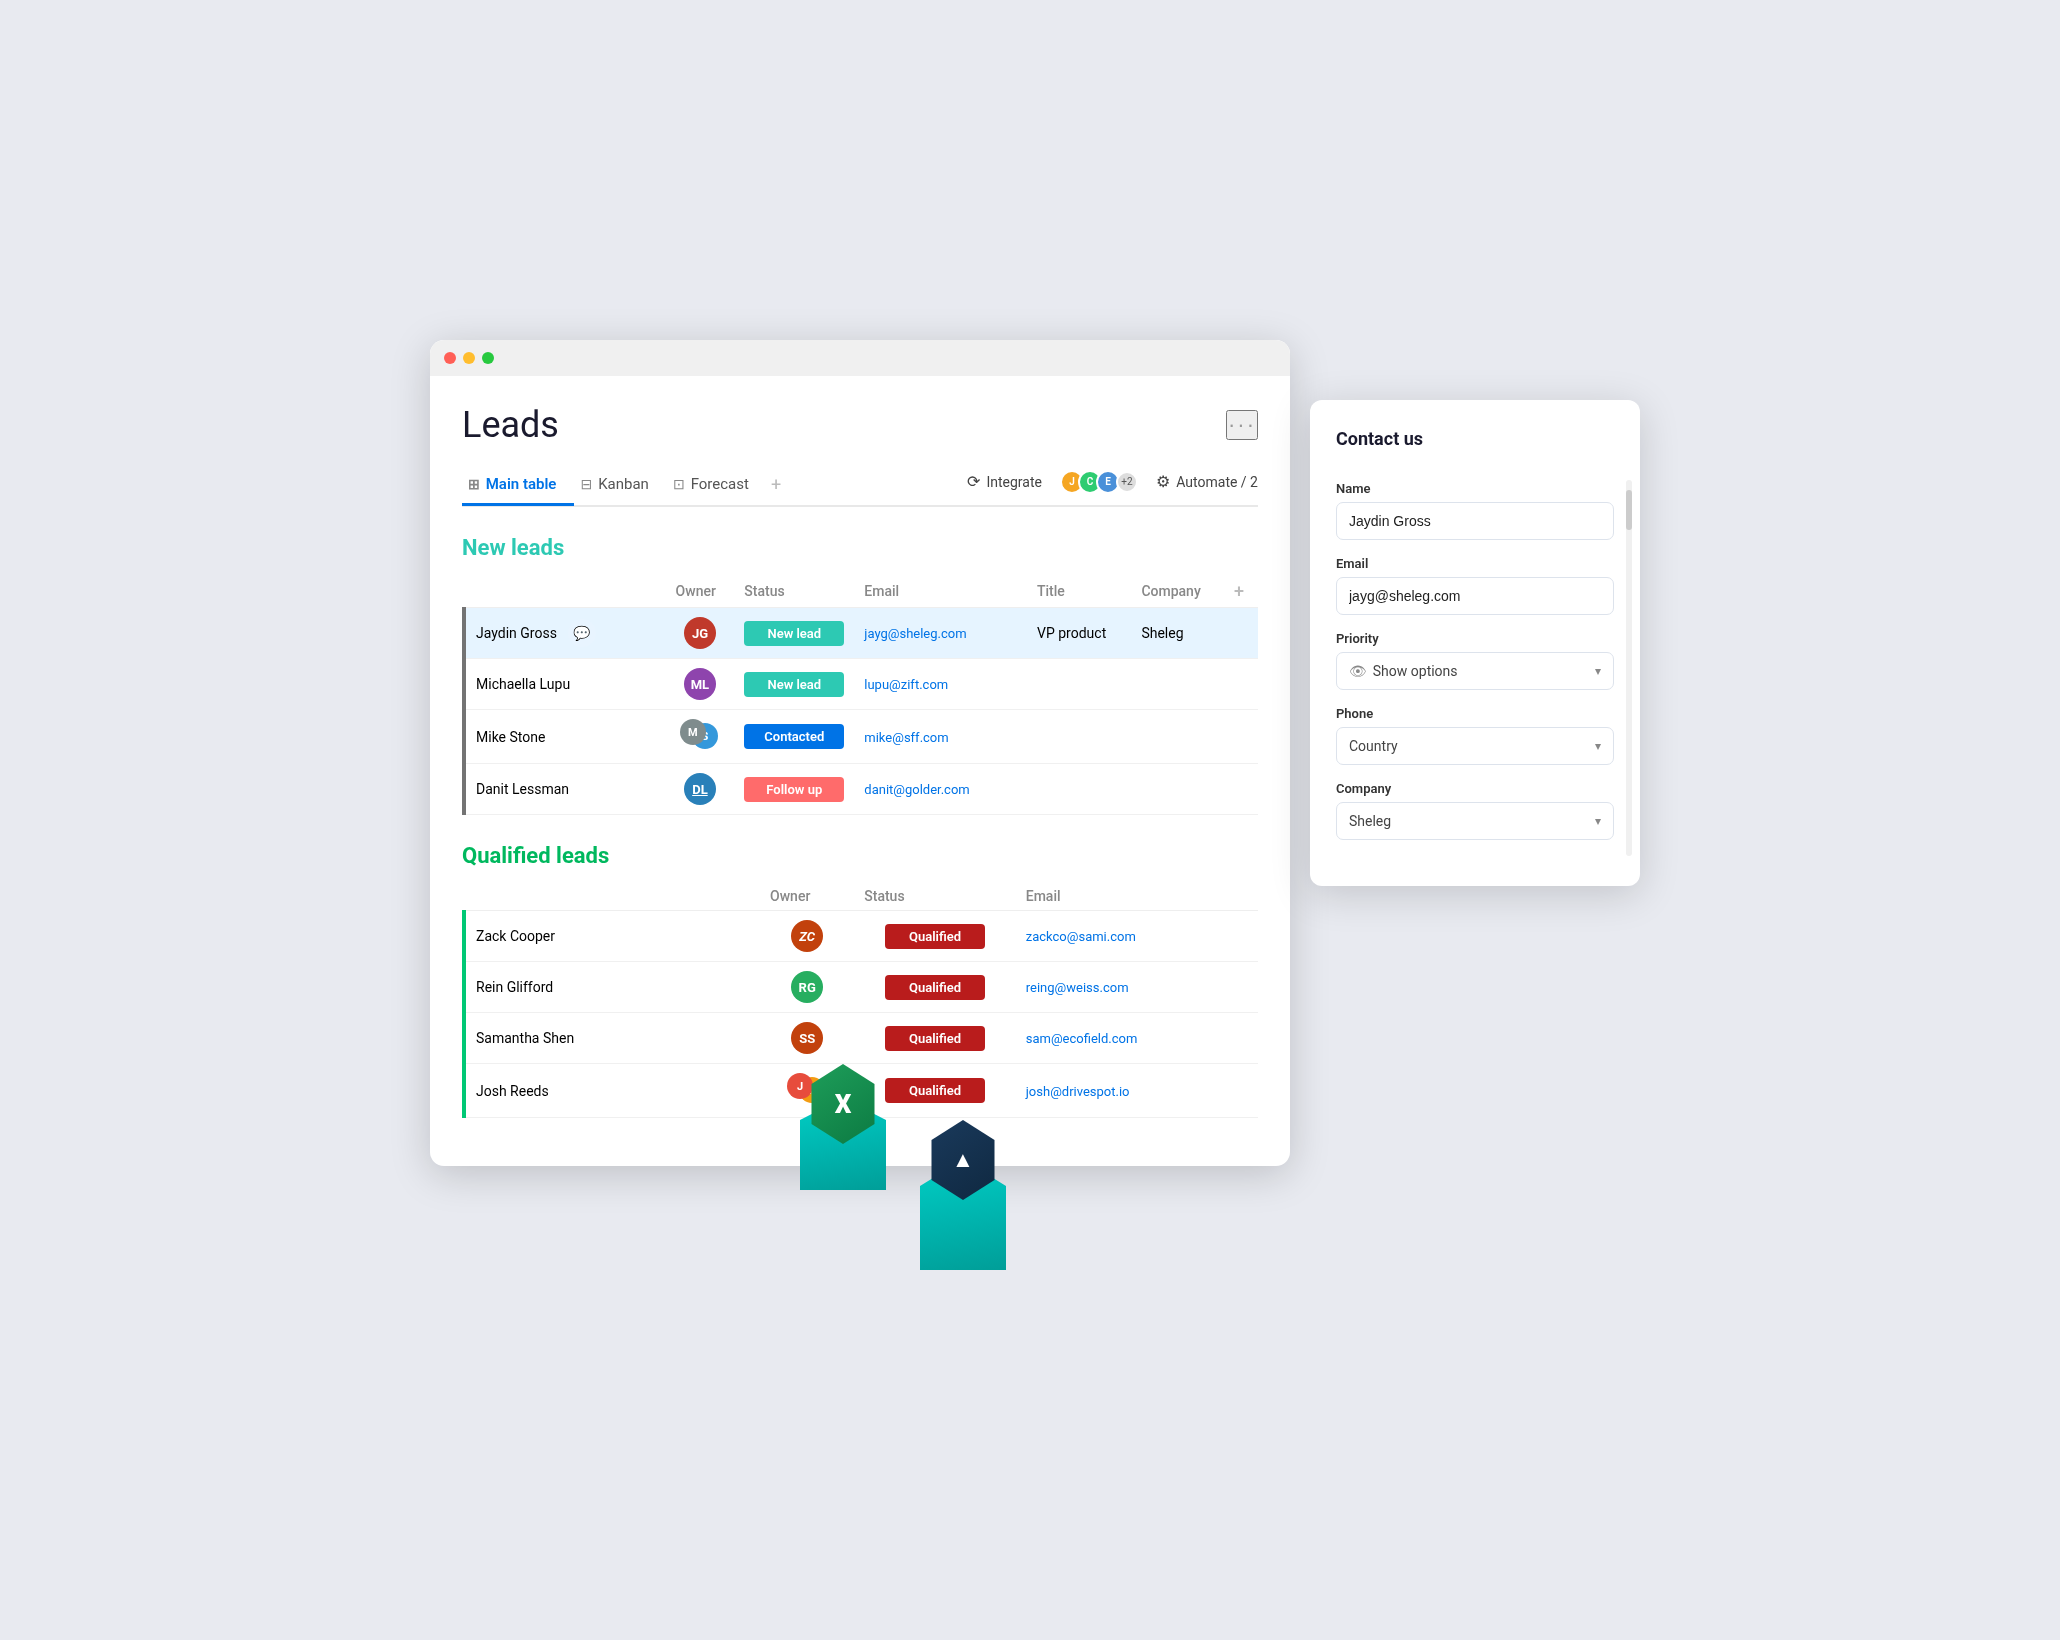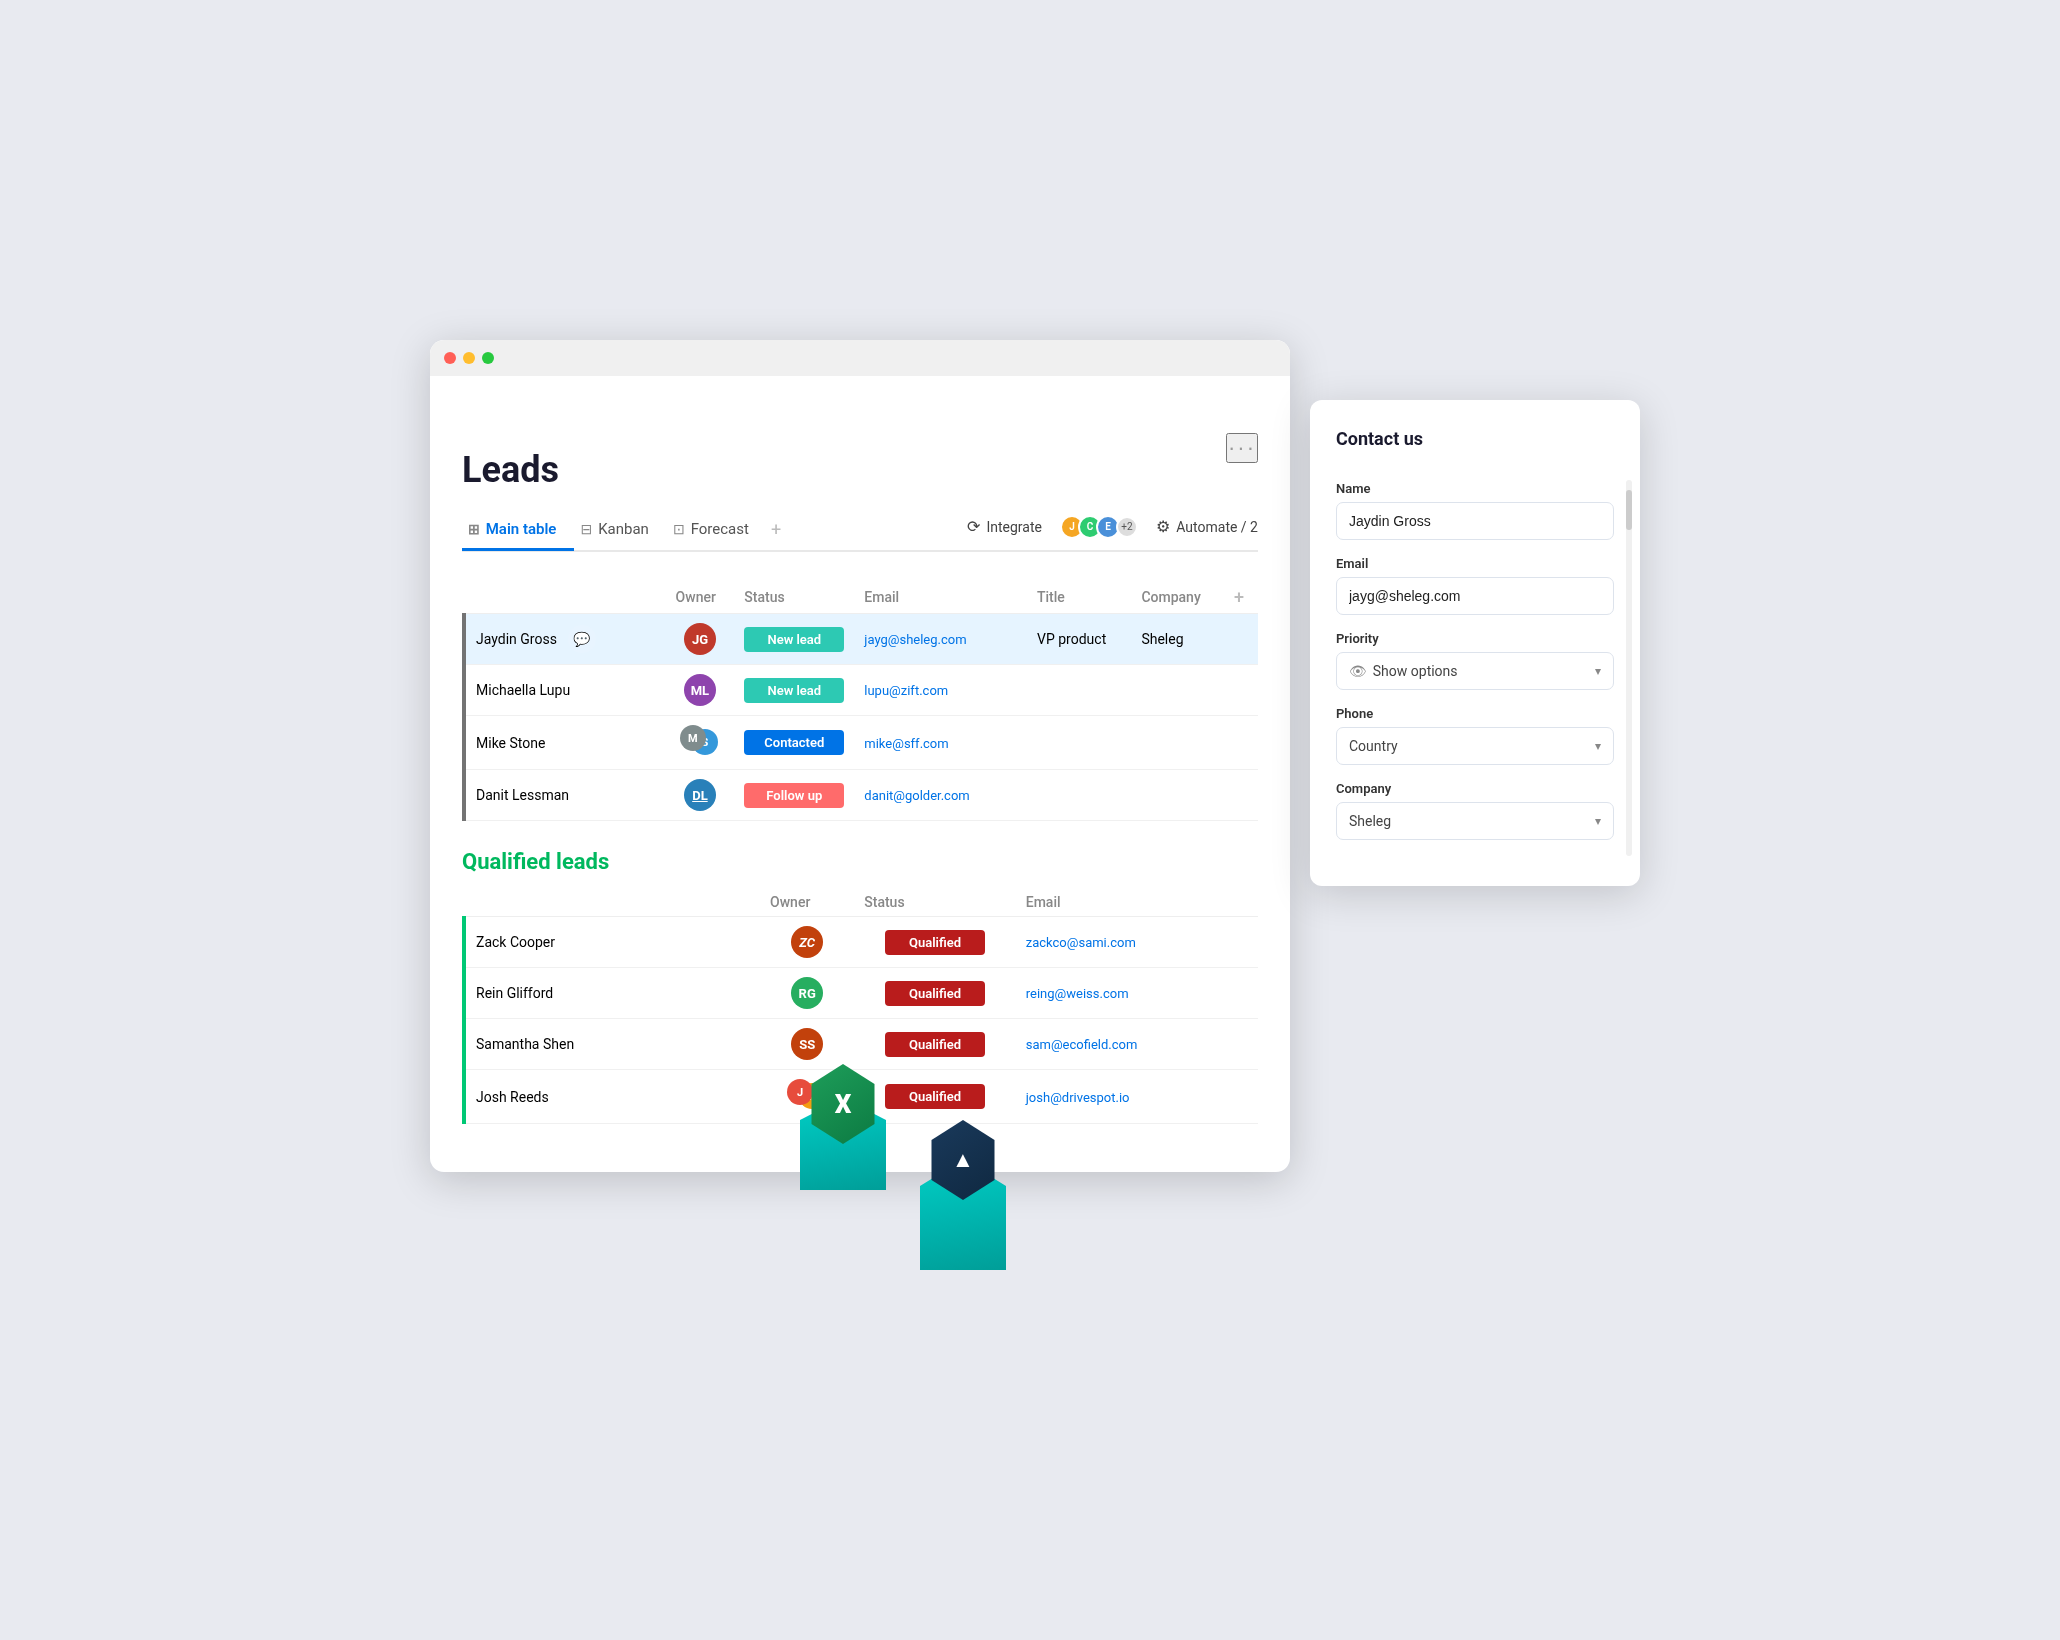--- a/index.html
+++ b/index.html
@@ -55,23 +55,22 @@
 
     
     .header-row {
       display: flex;
       align-items: center;
       justify-content: space-between;
       margin-bottom: 20px;
     }
     .page-title {
       font-size: 36px;
-      font-weight: 700;
+      font-weight: 400;
       color: #1a1a2e;
-      margin-top: 45px;
     }
     .more-btn {
       font-size: 22px;
       color: #999;
       cursor: pointer;
       letter-spacing: 2px;
     }
 
     
     .tabs-row {
@@ -356,20 +355,21 @@
             <div class="avatar-sm av3">E</div>
             <div class="av-plus">+2</div>
           </div>
           <div class="automate-btn">
             <span style="font-size:16px;">⚙</span>
             <span>Automate / 2</span>
           </div>
         </div>
       </div>
 
+      <div class="section-title new">New leads</div>
       <table class="data-table">
         <thead>
           <tr>
             <th class="col-name"></th>
             <th class="col-owner">Owner</th>
             <th class="col-status">Status</th>
             <th class="col-email">Email</th>
             <th class="col-title">Title</th>
             <th class="col-company">Company</th>
             <th><span class="add-col-btn">+</span></th>

